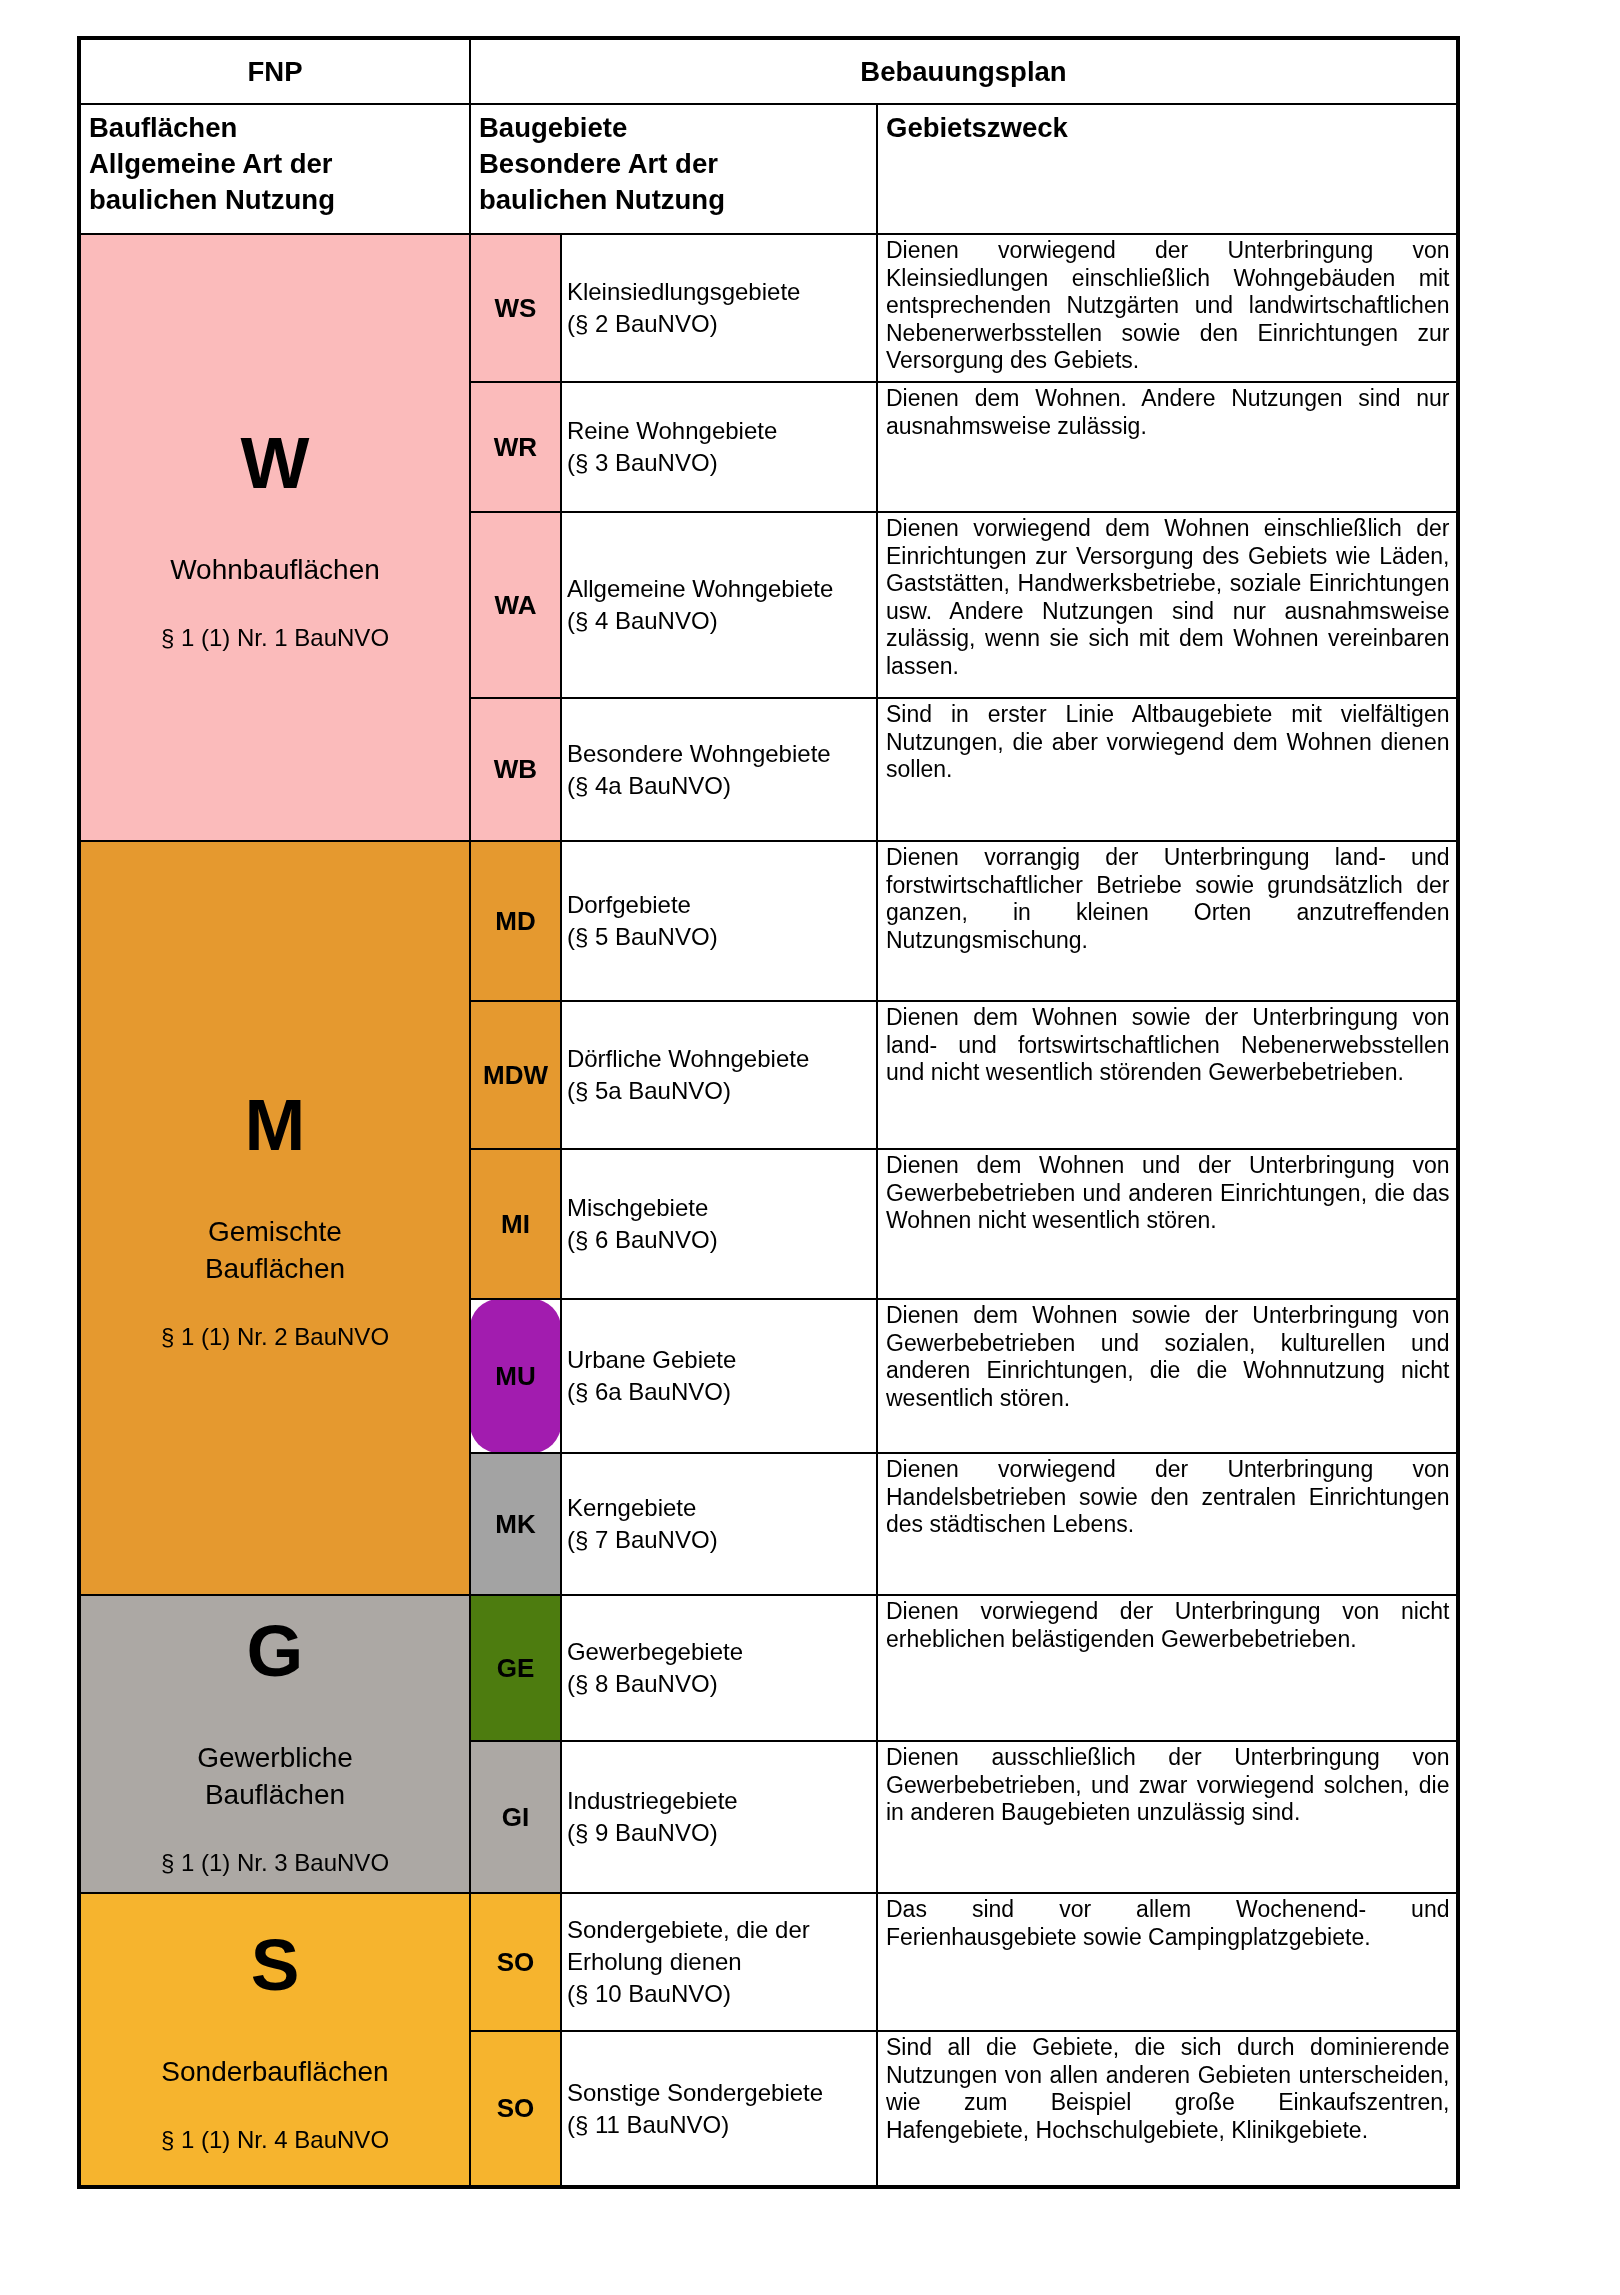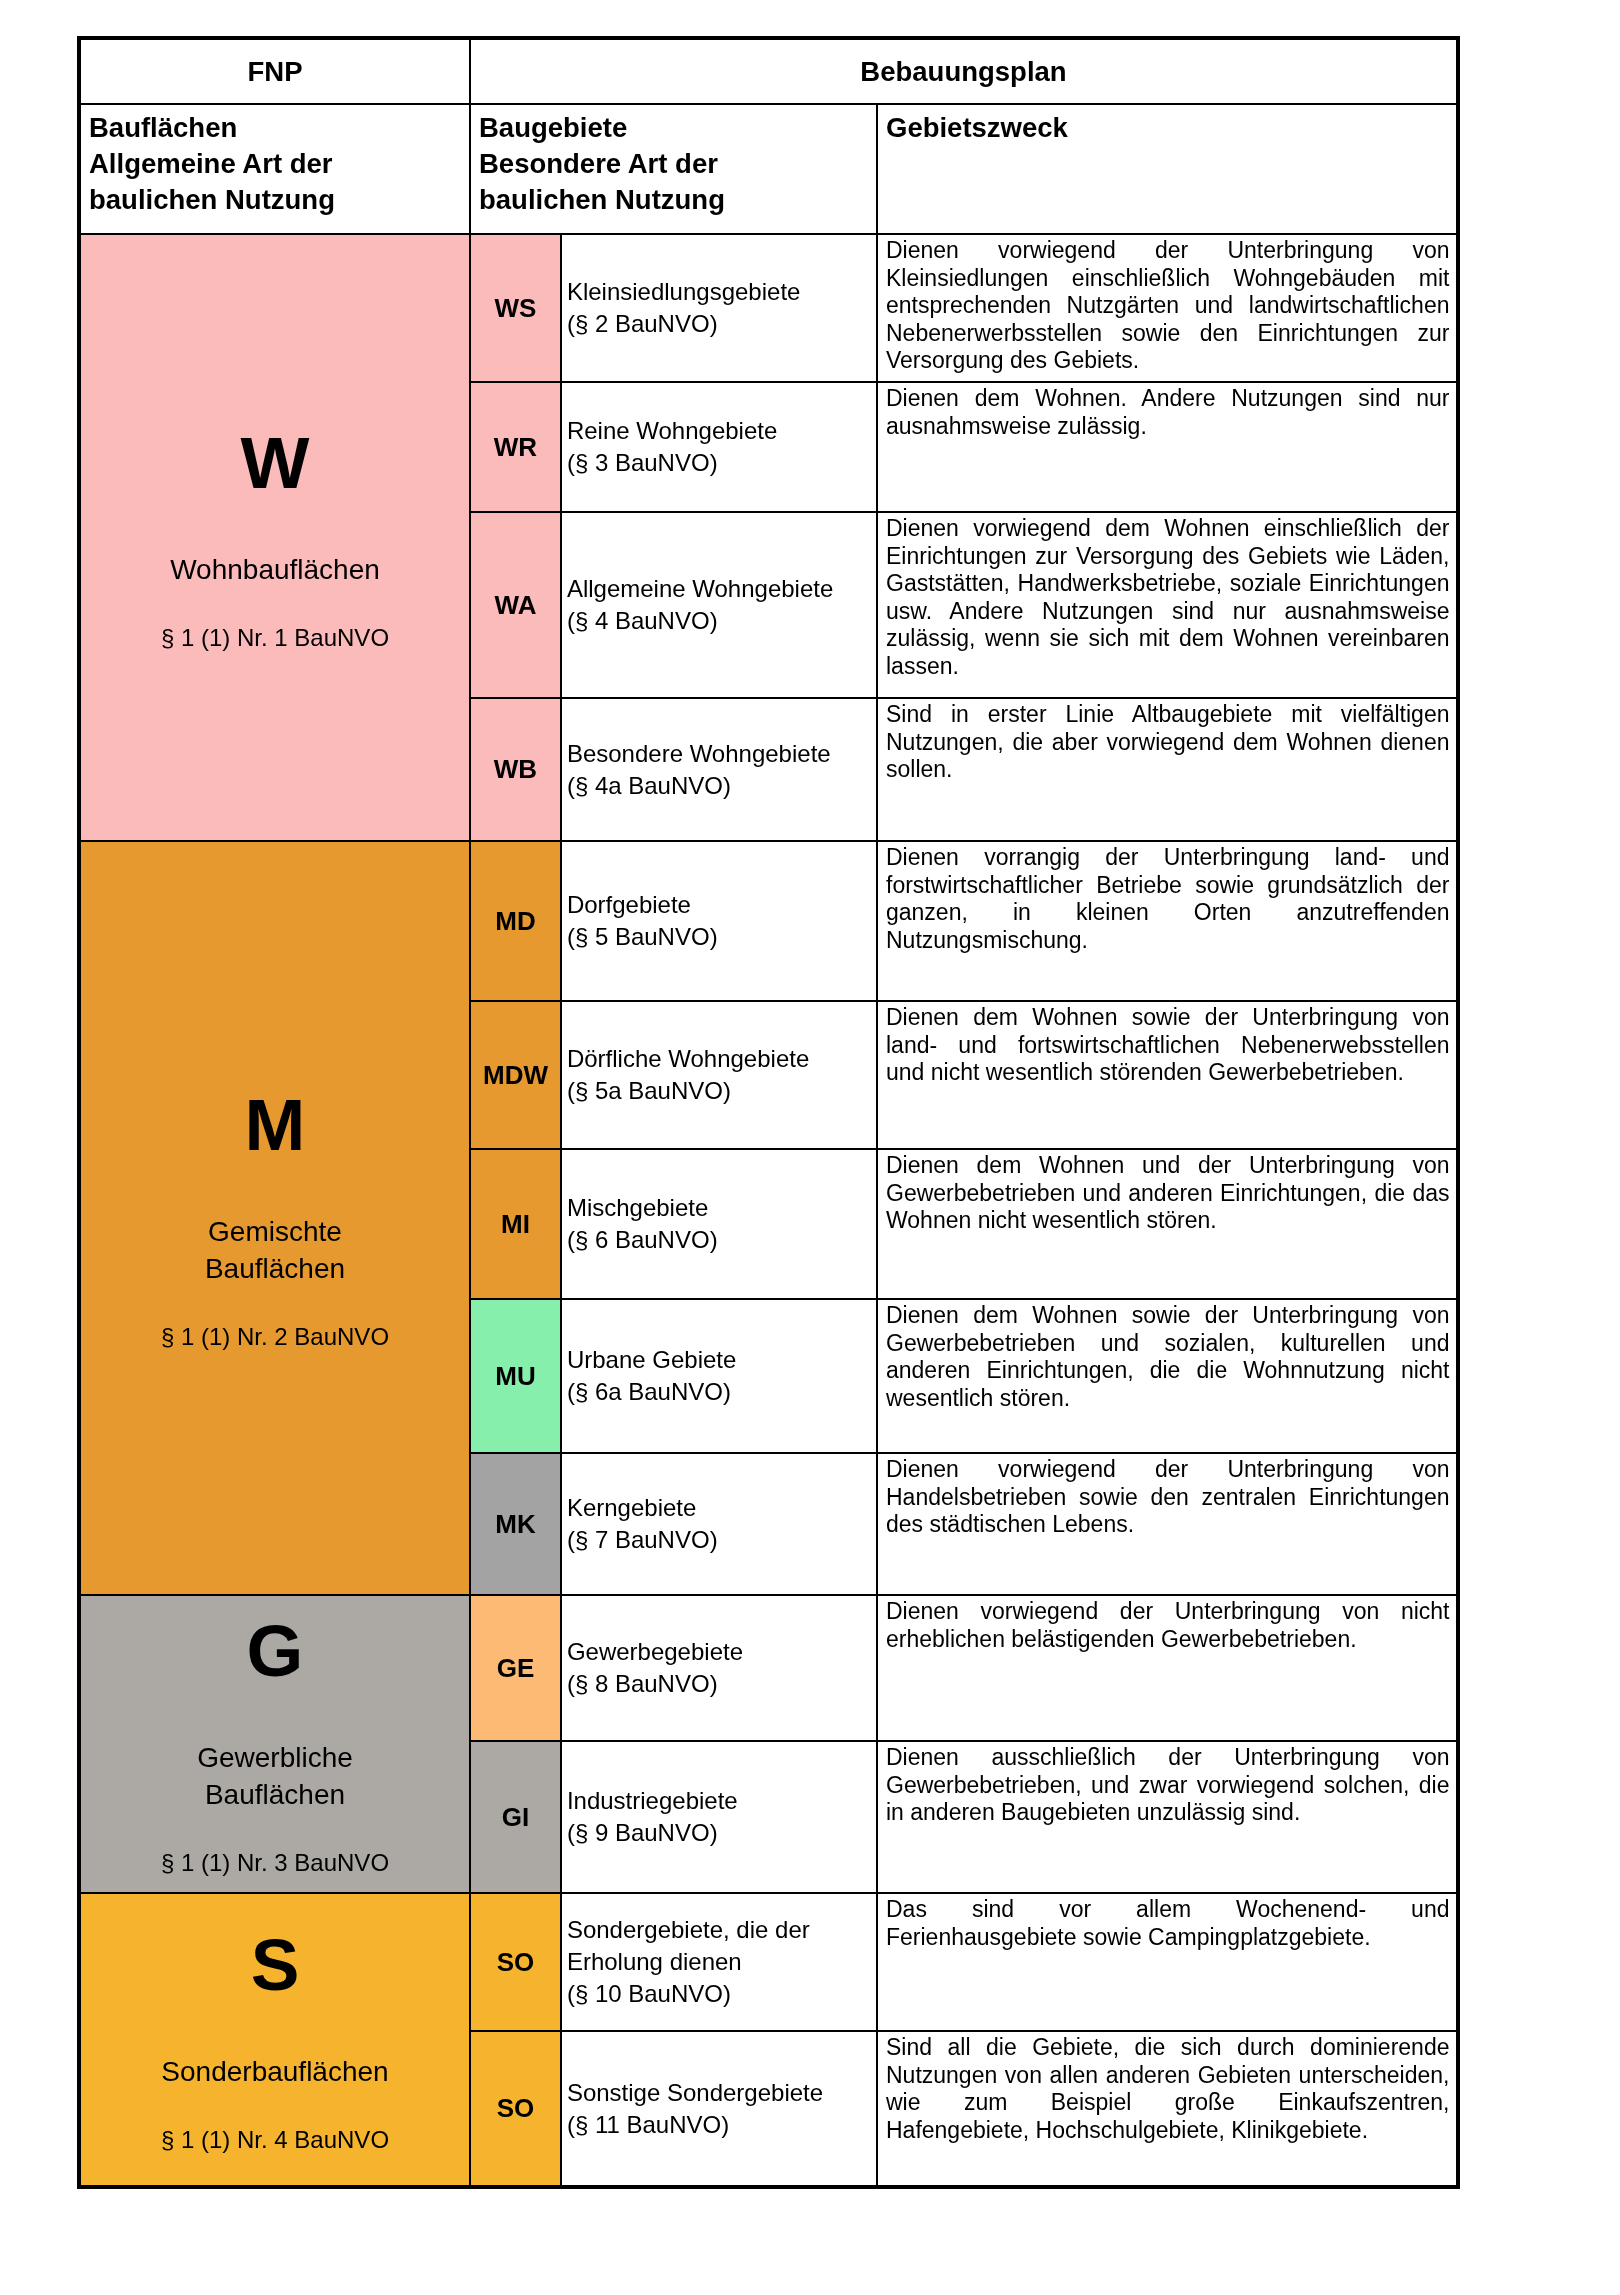--- a/index.html
+++ b/index.html
@@ -117,21 +117,21 @@
     </tr>
     <tr style="height:150px">
       <td class="code" style="background-color: rgb(229, 153, 47);">MI</td>
       <td class="name">
         <div>Mischgebiete</div>
         <div>(§ 6 BauNVO)</div>
       </td>
       <td class="desc">Dienen dem Wohnen und der Unterbringung von Gewerbebetrieben und anderen Einrichtungen, die das Wohnen nicht wesentlich stören.</td>
     </tr>
     <tr style="height:154px">
-      <td class="code" style="background-color: #86efac;">MU</td>
+      <td class="code" style="background-color: #a21caf; border-radius: 29px;">MU</td>
       <td class="name">
         <div>Urbane Gebiete</div>
         <div>(§ 6a BauNVO)</div>
       </td>
       <td class="desc">Dienen dem Wohnen sowie der Unterbringung von Gewerbebetrieben und sozialen, kulturellen und anderen Einrichtungen, die die Wohnnutzung nicht wesentlich stören.</td>
     </tr>
     <tr style="height:142px">
       <td class="code" style="background-color: #a3a3a3;">MK</td>
       <td class="name">
         <div>Kerngebiete</div>
@@ -142,21 +142,21 @@
 
     <tr style="height:146px">
       <td class="group" rowspan="2" style="background-color: rgb(172, 168, 164);">
         <div class="groupbox">
           <div class="gletter">G</div>
           <div class="gname">Gewerbliche
 Bauflächen</div>
           <div class="glaw">§ 1 (1) Nr. 3 BauNVO</div>
         </div>
       </td>
-      <td class="code" style="background-color: #fdba74;">GE</td>
+      <td class="code" style="background-color: #4d7c0f;">GE</td>
       <td class="name">
         <div>Gewerbegebiete</div>
         <div>(§ 8 BauNVO)</div>
       </td>
       <td class="desc">Dienen vorwiegend der Unterbringung von nicht erheblichen belästigenden Gewerbebetrieben.</td>
     </tr>
     <tr style="height:152px">
       <td class="code" style="background-color: rgb(172, 168, 164);">GI</td>
       <td class="name">
         <div>Industriegebiete</div>

